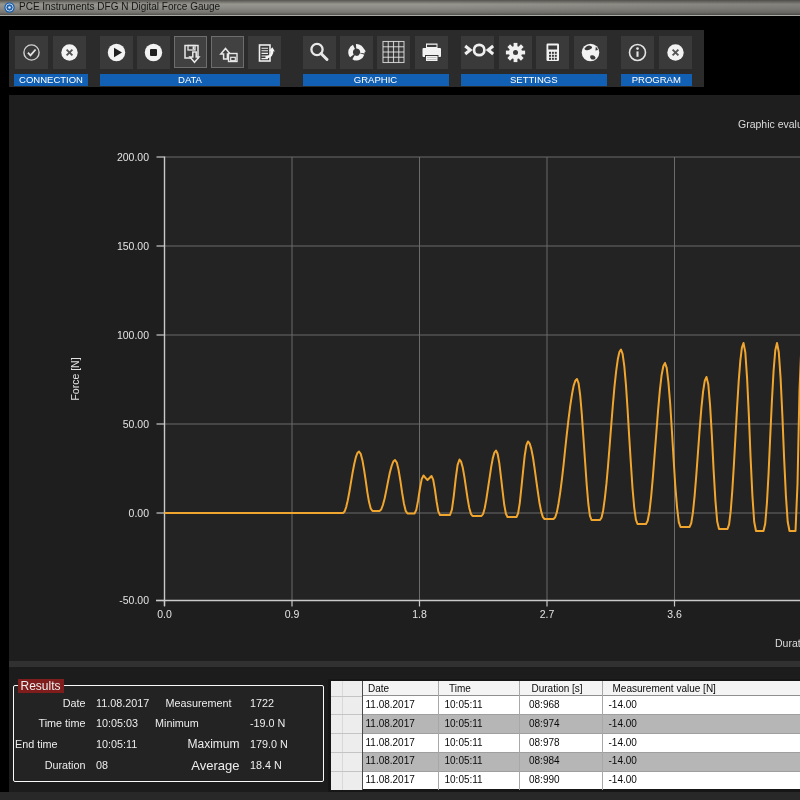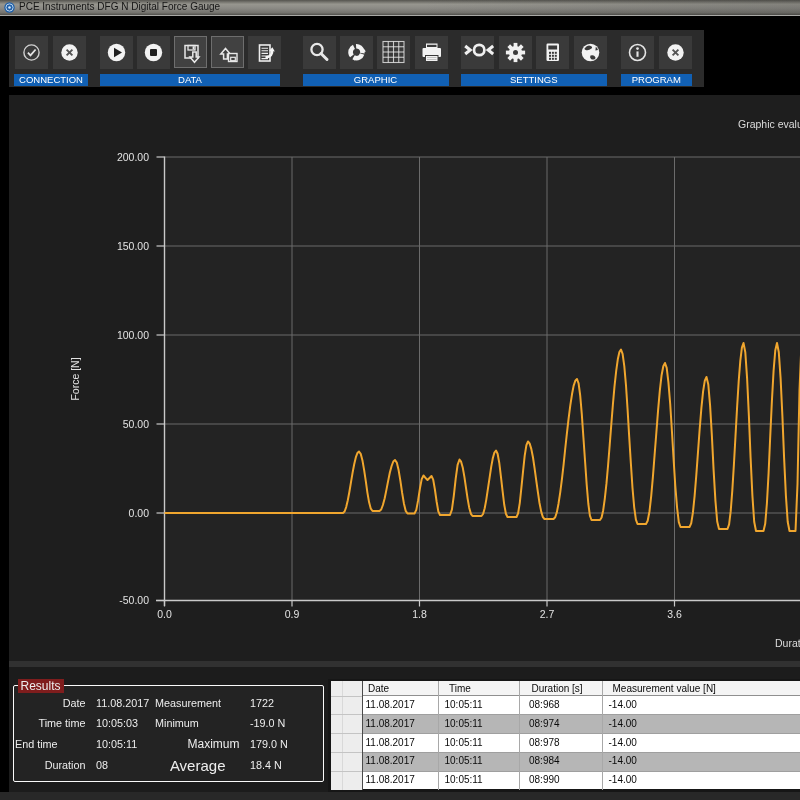--- a/index.html
+++ b/index.html
@@ -178,33 +178,33 @@
 <text x="738" y="128" font-size="10.5" fill="#dcdcdc">Graphic evaluation</text>
 <text x="775" y="647" font-size="10.5" fill="#dcdcdc">Duration [s]</text>
 <path d="M164.5,513.0 L343.0,513.0 L344.6,511.5 L346.2,507.1 L347.8,500.3 L349.4,491.8 L351.0,482.2 L352.6,472.7 L354.2,464.2 L355.8,457.4 L357.4,453.0 L359.0,451.5 L360.7,453.8 L362.4,460.2 L364.1,469.9 L365.8,481.2 L367.4,492.6 L369.1,502.3 L370.8,508.7 L372.5,511.0 L379.5,511.0 L381.2,509.5 L382.9,505.0 L384.7,498.2 L386.4,489.9 L388.1,481.1 L389.8,472.8 L391.6,466.0 L393.3,461.5 L395.0,460.0 L396.8,462.6 L398.6,470.1 L400.4,480.8 L402.1,492.7 L403.9,503.4 L405.7,510.9 L407.5,513.5 L414.5,513.5 L416.3,509.9 L418.1,500.4 L419.9,488.6 L421.7,479.1 L423.5,475.5 L425.5,477.8 L427.5,480.0 L429.5,478.0 L431.5,476.0 L433.2,479.7 L434.9,489.5 L436.6,501.5 L438.3,511.3 L440.0,515.0 L450.0,515.0 L451.9,509.7 L453.8,495.8 L455.7,478.7 L457.6,464.8 L459.5,459.5 L461.1,461.7 L462.8,467.8 L464.4,476.9 L466.0,487.8 L467.6,498.6 L469.2,507.7 L470.9,513.8 L472.5,516.0 L481.5,516.0 L483.1,514.0 L484.7,508.3 L486.3,499.6 L487.9,488.9 L489.6,477.6 L491.2,466.9 L492.8,458.2 L494.4,452.5 L496.0,450.5 L497.6,453.8 L499.3,463.0 L500.9,476.4 L502.6,491.1 L504.2,504.5 L505.9,513.7 L507.5,517.0 L516.5,517.0 L518.1,513.3 L519.8,502.8 L521.4,487.7 L523.1,470.8 L524.7,455.7 L526.4,445.2 L528.0,441.5 L529.6,443.4 L531.3,448.9 L533.0,457.5 L534.6,468.3 L536.2,480.2 L537.9,492.2 L539.5,503.0 L541.2,511.6 L542.9,517.1 L544.5,519.0 L553.5,519.0 L555.2,517.2 L556.9,512.1 L558.5,503.7 L560.2,492.6 L561.9,479.4 L563.6,464.6 L565.2,449.0 L566.9,433.4 L568.6,418.6 L570.3,405.4 L572.0,394.3 L573.6,385.9 L575.3,380.8 L577.0,379.0 L578.6,383.3 L580.2,395.5 L581.8,414.2 L583.4,437.3 L585.1,461.7 L586.7,484.8 L588.3,503.5 L589.9,515.7 L591.5,520.0 L600.0,520.0 L601.6,517.5 L603.2,510.2 L604.8,498.6 L606.5,483.2 L608.1,465.0 L609.7,445.0 L611.3,424.5 L612.9,404.5 L614.5,386.3 L616.2,370.9 L617.8,359.3 L619.4,352.0 L621.0,349.5 L622.6,353.8 L624.3,366.2 L626.0,385.5 L627.6,409.8 L629.2,436.8 L630.9,463.7 L632.5,488.0 L634.2,507.3 L635.9,519.7 L637.5,524.0 L646.0,524.0 L647.7,520.7 L649.5,511.2 L651.2,496.2 L652.9,476.9 L654.6,455.0 L656.4,432.0 L658.1,410.1 L659.8,390.8 L661.5,375.8 L663.3,366.3 L665.0,363.0 L666.7,367.9 L668.4,382.2 L670.2,404.0 L671.9,430.8 L673.6,459.2 L675.3,486.0 L677.1,507.8 L678.8,522.1 L680.5,527.0 L689.5,527.0 L691.2,523.3 L692.9,512.7 L694.6,496.1 L696.3,475.2 L698.0,452.0 L699.7,428.8 L701.4,407.9 L703.1,391.3 L704.8,380.7 L706.5,377.0 L708.3,384.5 L710.1,405.6 L711.9,436.1 L713.6,469.9 L715.4,500.4 L717.2,521.5 L719.0,529.0 L727.5,529.0 L729.1,524.4 L730.7,511.2 L732.3,490.7 L733.9,464.7 L735.5,436.0 L737.1,407.3 L738.7,381.3 L740.3,360.8 L741.9,347.6 L743.5,343.0 L745.3,352.3 L747.1,378.4 L748.9,416.1 L750.6,457.9 L752.4,495.6 L754.2,521.7 L756.0,531.0 L763.5,531.0 L765.2,523.8 L766.9,503.5 L768.6,473.0 L770.2,437.0 L771.9,401.0 L773.6,370.5 L775.3,350.2 L777.0,343.0 L778.8,352.3 L780.6,378.4 L782.4,416.1 L784.1,457.9 L785.9,495.6 L787.7,521.7 L789.5,531.0 L795.5,531.0 L797.5,484.0 L799.5,390.0 L801.5,343.0" fill="none" stroke="#f0a62e" stroke-width="2" stroke-linejoin="round"></path>
 </svg>
 <div style="position:absolute;left:9px;top:660.5px;width:791px;height:6.5px;background:#313131"></div>
 <div style="position:absolute;left:9px;top:667px;width:791px;height:133px;background:#1c1c1c"></div>
 <div style="position:absolute;left:12.5px;top:684.5px;width:311px;height:97px;border:1.5px solid #fafafa;border-radius:2px;background:#232323"></div>
 <div style="position:absolute;left:17.5px;top:678.5px;padding:0 3px;background:#7f1d1d;font-size:12px;color:#ededed">Results</div>
 <div style="position:absolute;left:15px;top:696.5px;width:70.5px;text-align:right;font-size:10.8px;color:#ededed;line-height:13px">Date</div>
 <div style="position:absolute;left:96px;top:696.5px;font-size:10.8px;color:#ededed;line-height:13px">11.08.2017</div>
-<div style="position:absolute;left:155px;top:696.5px;width:84.5px;font-size:10.8px;color:#ededed;line-height:13px">Measurement</div>
+<div style="position:absolute;left:147px;top:696.5px;width:84.5px;text-align:right;font-size:10.8px;color:#ededed;line-height:13px">Measurement</div>
 <div style="position:absolute;left:250px;top:696.5px;font-size:10.8px;color:#ededed;line-height:13px">1722</div>
 <div style="position:absolute;left:15px;top:717.0px;width:70.5px;text-align:right;font-size:10.8px;color:#ededed;line-height:13px">Time time</div>
 <div style="position:absolute;left:96px;top:717.0px;font-size:10.8px;color:#ededed;line-height:13px">10:05:03</div>
 <div style="position:absolute;left:155px;top:717.0px;width:84.5px;font-size:10.8px;color:#ededed;line-height:13px">Minimum</div>
 <div style="position:absolute;left:250px;top:717.0px;font-size:10.8px;color:#ededed;line-height:13px">-19.0 N</div>
 <div style="position:absolute;left:15px;top:738.0px;width:70.5px;font-size:10.8px;color:#ededed;line-height:13px">End time</div>
 <div style="position:absolute;left:96px;top:738.0px;font-size:10.8px;color:#ededed;line-height:13px">10:05:11</div>
 <div style="position:absolute;left:155px;top:738.0px;width:84.5px;text-align:right;font-size:12px;color:#ededed;line-height:13px">Maximum</div>
 <div style="position:absolute;left:250px;top:738.0px;font-size:10.8px;color:#ededed;line-height:13px">179.0 N</div>
 <div style="position:absolute;left:15px;top:759.0px;width:70.5px;text-align:right;font-size:10.8px;color:#ededed;line-height:13px">Duration</div>
 <div style="position:absolute;left:96px;top:759.0px;font-size:10.8px;color:#ededed;line-height:13px">08</div>
-<div style="position:absolute;left:141px;top:759.0px;width:84.5px;text-align:right;font-size:15px;color:#ededed;line-height:13px">Average</div>
+<div style="position:absolute;left:155px;top:759.0px;width:84.5px;text-align:right;font-size:13px;color:#ededed;line-height:13px">Average</div>
 <div style="position:absolute;left:250px;top:759.0px;font-size:10.8px;color:#ededed;line-height:13px">18.4 N</div>
 <div style="position:absolute;left:328px;top:679px;width:472px;height:112.5px;background:#161616"></div>
 <div style="position:absolute;left:330.5px;top:680.5px;width:31px;height:109px;background:#ededed"></div>
 <div style="position:absolute;left:361.5px;top:680.5px;width:1.5px;height:109px;background:#4a4a4a"></div>
 <div style="position:absolute;left:342px;top:680.5px;width:1px;height:109px;background:#d9d9d9"></div>
 <div style="position:absolute;left:363px;top:680.5px;width:437px;height:15px;background:#f4f4f4"></div>
 <div style="position:absolute;left:363px;top:695px;width:437px;height:1px;background:#8f8f8f"></div>
 <div style="position:absolute;left:363px;top:695.5px;width:437px;height:18.8px;background:#ffffff"></div>
 <div style="position:absolute;left:330.5px;top:695.5px;width:31px;height:1px;background:#c4c4c4"></div>
 <div style="position:absolute;left:363px;top:714.3px;width:437px;height:18.8px;background:#b6b6b6"></div>

